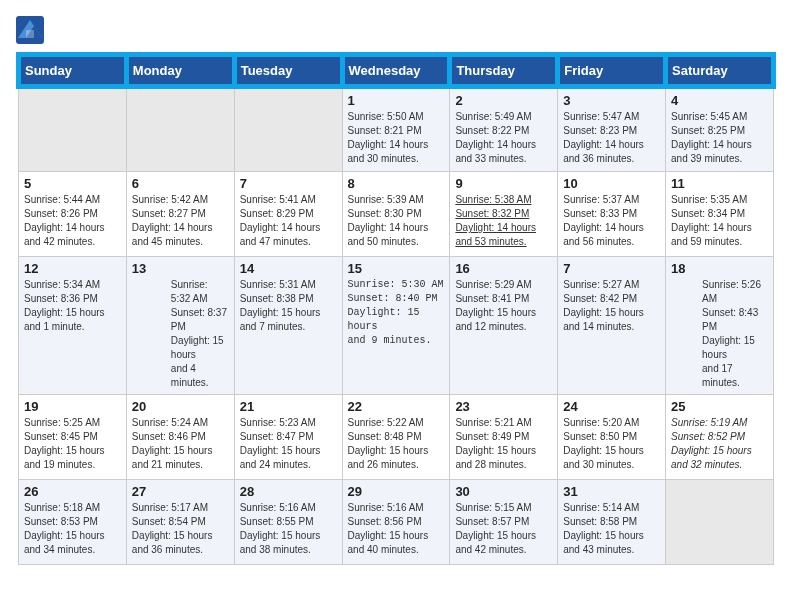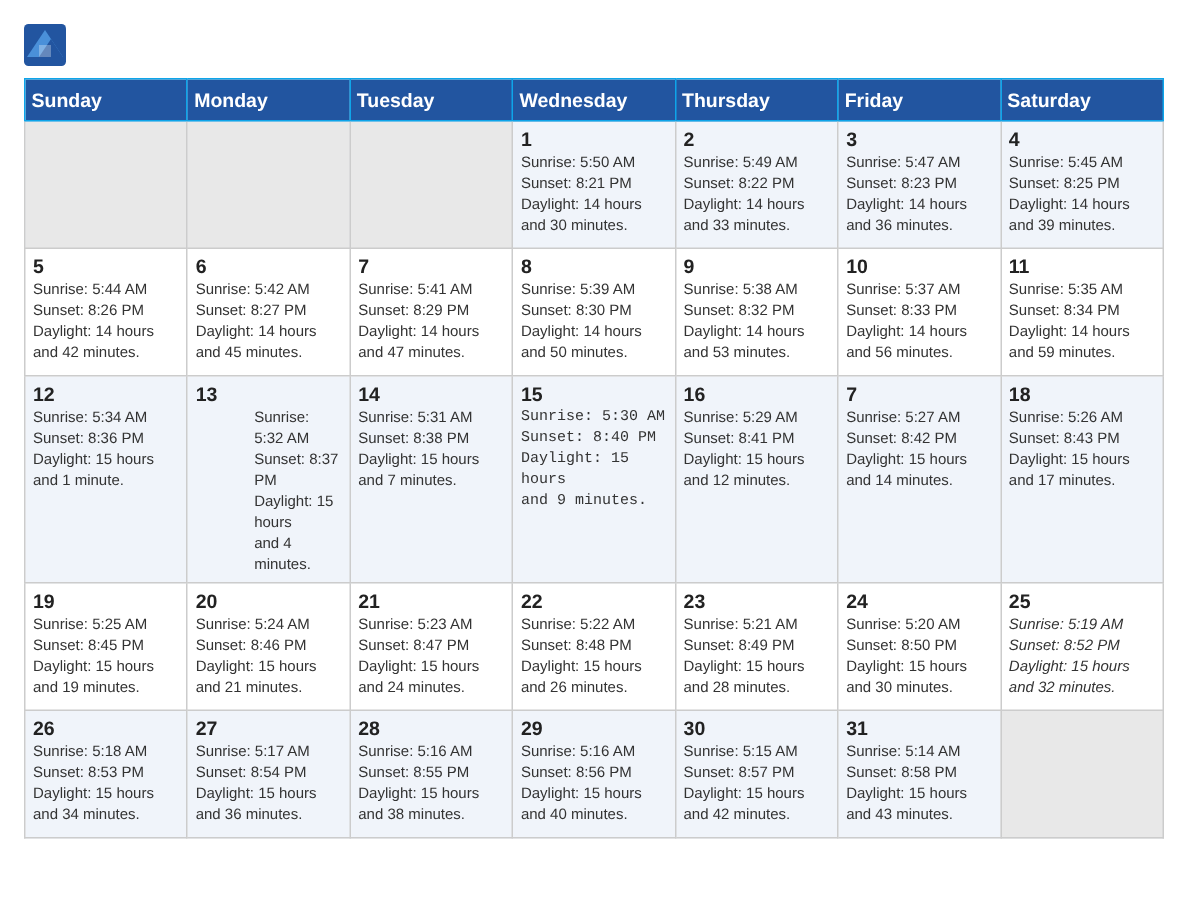--- a/index.html
+++ b/index.html
@@ -55,21 +55,21 @@
     }
     thead tr {
       background-color: #2255a0;
       color: #fff;
     }
     thead th {
       padding: 6px 4px;
       font-size: 13px;
       font-weight: bold;
       text-align: left;
-      border: 1px solid #0ea5e9;
+      border: 5px solid #0ea5e9;
     }
     tbody tr {
       vertical-align: top;
     }
     tbody td {
       border: 1px solid #ccc;
       padding: 4px 5px;
       font-size: 10.5px;
       color: #222;
       height: 85px;
@@ -189,21 +189,21 @@
         </td>
         <td>
           <span class="day-number">8</span>
           <div class="cell-content" style="white-space: pre-line;">Sunrise: 5:39 AM
 Sunset: 8:30 PM
 Daylight: 14 hours
 and 50 minutes.</div>
         </td>
         <td>
           <span class="day-number">9</span>
-          <div class="cell-content" style="white-space: pre-line;">Sunrise: 5:38 AM
+          <div class="cell-content" style="white-space: pre-line; text-decoration: underline;">Sunrise: 5:38 AM
 Sunset: 8:32 PM
 Daylight: 14 hours
 and 53 minutes.</div>
         </td>
         <td>
           <span class="day-number">10</span>
           <div class="cell-content" style="white-space: pre-line;">Sunrise: 5:37 AM
 Sunset: 8:33 PM
 Daylight: 14 hours
 and 56 minutes.</div>
@@ -254,21 +254,21 @@
         </td>
         <td>
           <span class="day-number">7</span>
           <div class="cell-content" style="white-space: pre-line;">Sunrise: 5:27 AM
 Sunset: 8:42 PM
 Daylight: 15 hours
 and 14 minutes.</div>
         </td>
         <td>
           <span class="day-number">18</span>
-          <div class="cell-content" style="white-space: pre-line;">Sunrise: 5:26 AM
+          <div class="cell-content" style="white-space: pre-line; margin-left: 31px;">Sunrise: 5:26 AM
 Sunset: 8:43 PM
 Daylight: 15 hours
 and 17 minutes.</div>
         </td>
       </tr>
       <tr>
         <td>
           <span class="day-number">19</span>
           <div class="cell-content" style="white-space: pre-line;">Sunrise: 5:25 AM
 Sunset: 8:45 PM

